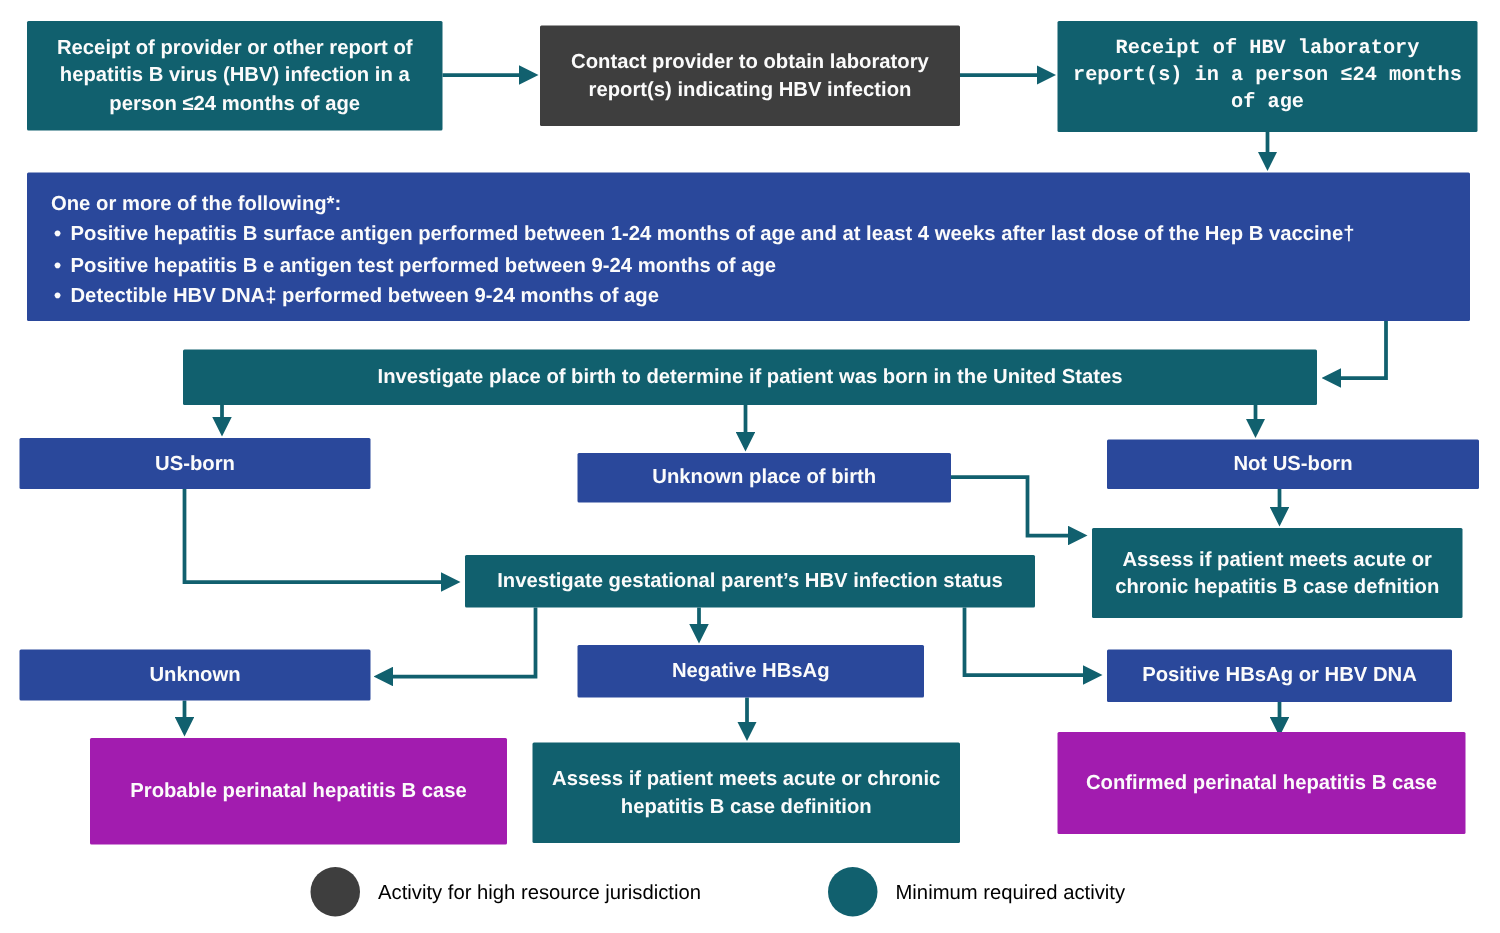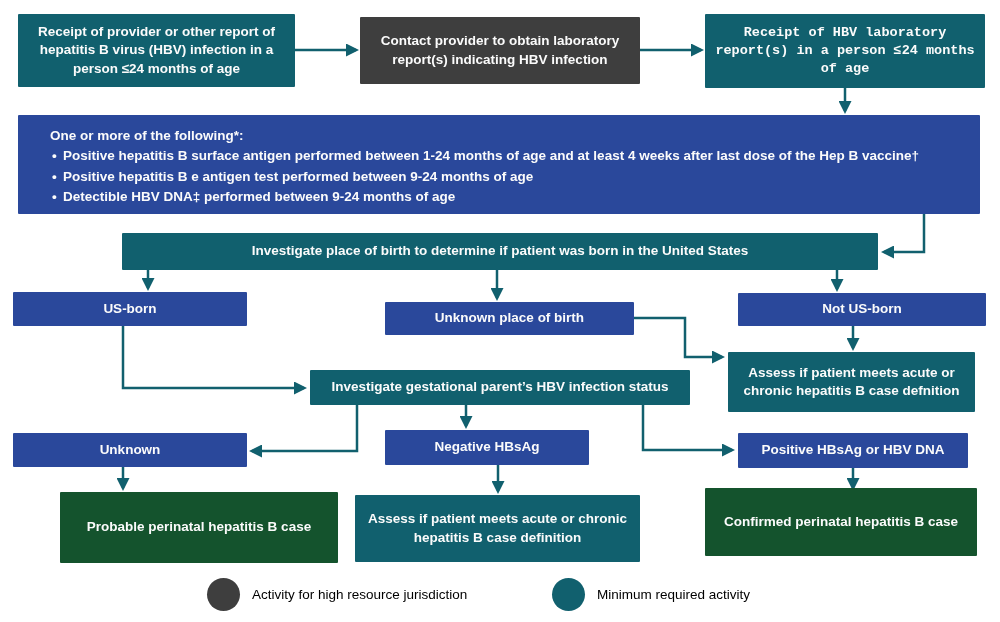--- a/index.html
+++ b/index.html
@@ -9,26 +9,26 @@
   }
   svg.arrows{position:absolute;left:0;top:0;pointer-events:none;}
   .arrow{fill:none;stroke:#11606E;stroke-width:2.5;}
   .node{
     position:absolute;display:flex;align-items:center;justify-content:center;
     text-align:center;color:#fbfbfb;font-size:13.5px;font-weight:600;
     line-height:1.35;box-sizing:border-box;padding:4px 10px;border-radius:1px;
   }
   .teal{background:#11606E;}
   .blue{background:#2A489B;}
-  .purple{background:#14532d;}
+  .purple{background:#a21caf;}
   .gray{background:#3E3E3E;}
   .criteria{
     position:absolute;background:#2A489B;color:#fbfbfb;font-size:13.5px;
     font-weight:600;line-height:1.5;box-sizing:border-box;
-    padding:11px 32px;text-align:left;border-radius:1px;
+    padding:11px 16px;text-align:left;border-radius:1px;
   }
   .criteria .bullet{position:relative;padding-left:13px;}
   .criteria .bullet::before{content:"•";position:absolute;left:2px;top:0;}
   .legend{
     position:absolute;display:flex;align-items:center;
     font-size:13.5px;color:#000000;font-weight:400;
   }
   .legend .dot{width:33px;height:33px;border-radius:50%;margin-right:12px;flex:0 0 auto;}
 </style>
 </head>
@@ -100,21 +100,21 @@
   <div class="node teal" style="left:728px;top:352px;width:247px;height:60px;">
     <span>Assess if patient meets acute or chronic hepatitis B case defnition</span>
   </div>
   <div class="node teal" style="left:310px;top:370px;width:380px;height:35px;">
     <span>Investigate gestational parent’s HBV infection status</span>
   </div>
 
   <div class="node blue" style="left:13px;top:433px;width:234px;height:34px;">
     <span>Unknown</span>
   </div>
-  <div class="node blue" style="left:385px;top:430px;width:204px;height:35px;">
+  <div class="node blue" style="left:385px;top:430px;width:231px;height:35px;">
     <span>Negative HBsAg</span>
   </div>
   <div class="node blue" style="left:738px;top:433px;width:230px;height:35px;text-align:right;">
     <span>Positive HBsAg or HBV DNA</span>
   </div>
 
   <div class="node purple" style="left:60px;top:492px;width:278px;height:71px;">
     <span>Probable perinatal hepatitis B case</span>
   </div>
   <div class="node teal" style="left:355px;top:495px;width:285px;height:67px;">

